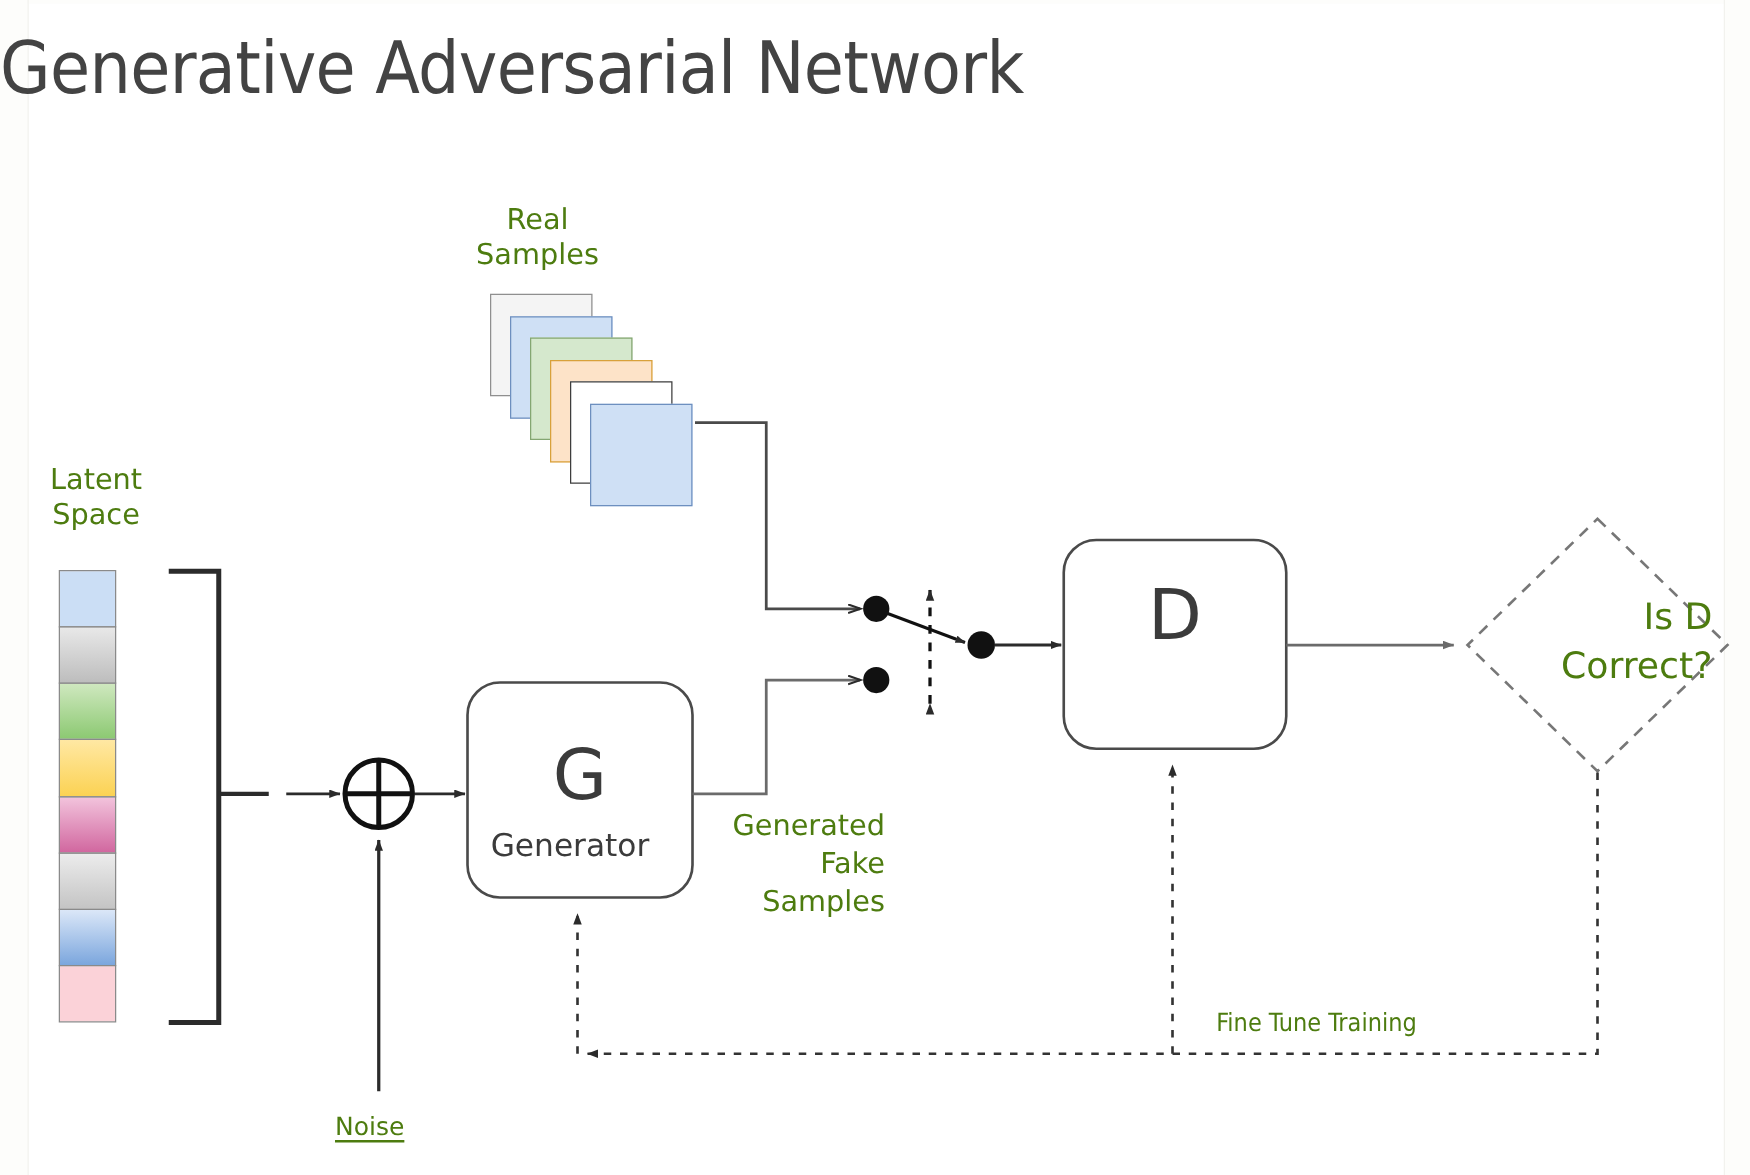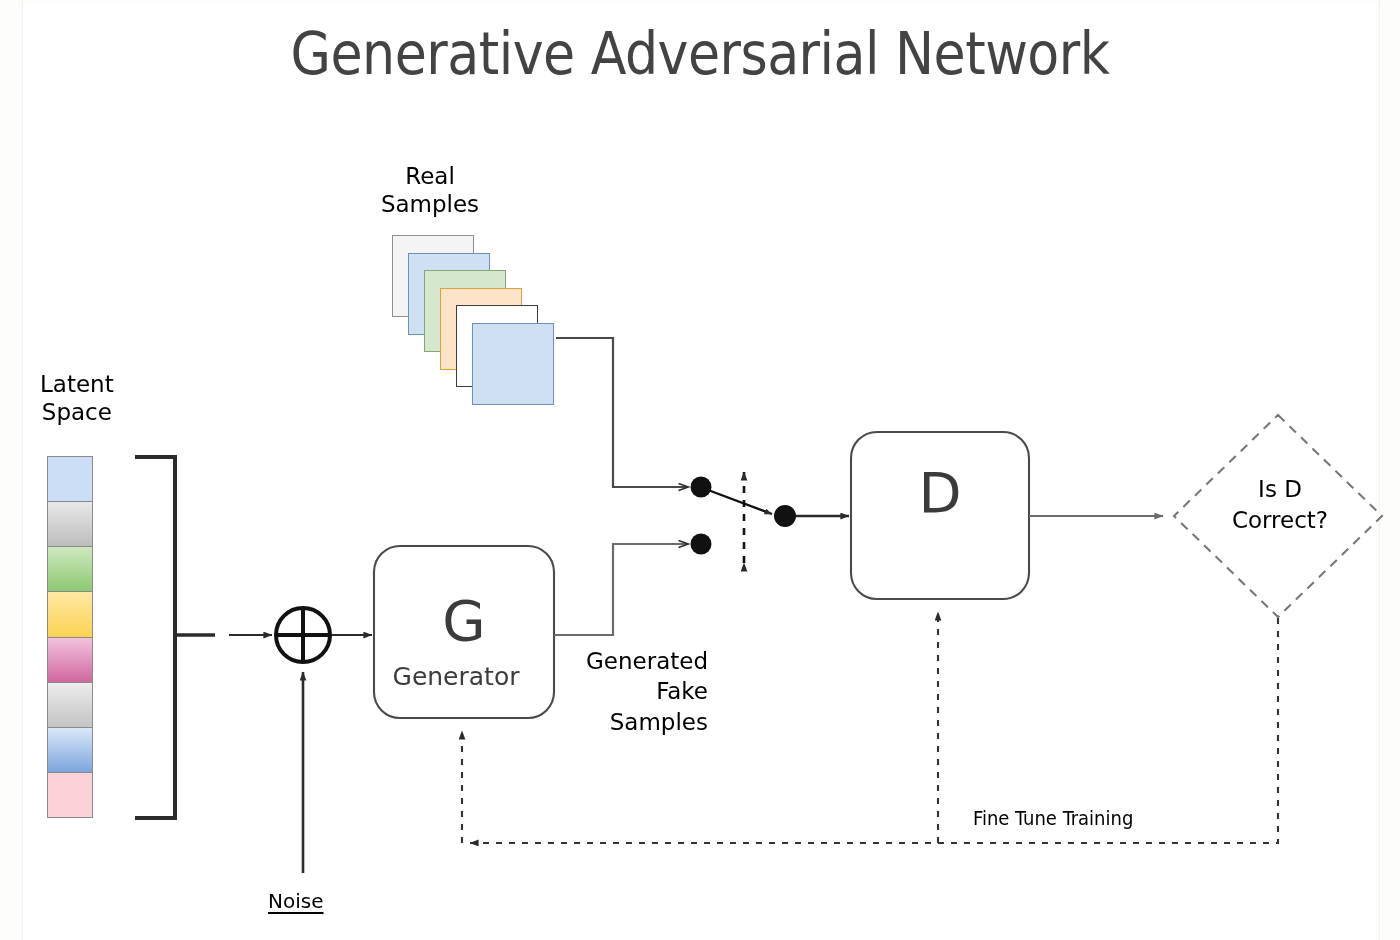--- a/index.html
+++ b/index.html
@@ -38,31 +38,31 @@
     left: 0;
     top: 0;
     width: 1400px;
     height: 940px;
     overflow: visible;
   }
 
   
   .txt {
     position: absolute;
-    color: #000000;
+    color: #4d7c0f;
     line-height: 1.22;
     white-space: pre;
     pointer-events: none;
   }
 
   #title {
     left: 0;
     top: 18px;
     width: 1400px;
-    text-align: center;
+    text-align: left;
     font-size: 58px;
     font-family: "DejaVu Sans Condensed", "Liberation Sans Narrow", "Liberation Sans", sans-serif;
     color: #434343;
     letter-spacing: -0.5px;
     line-height: 1.26;
   }
 
   #latent-label {
     left: 40px;
     top: 370px;
@@ -94,22 +94,22 @@
   #finetune-label {
     left: 973px;
     top: 806px;
     font-size: 20px;
     font-family: "DejaVu Sans Condensed", "Liberation Sans Narrow", "Liberation Sans", sans-serif;
   }
   #isd-label {
     left: 1190px;
     top: 474px;
     width: 180px;
-    text-align: center;
-    font-size: 23px;
+    text-align: right;
+    font-size: 29px;
     line-height: 1.35;
   }
 
   .node-title {
     position: absolute;
     text-align: center;
     color: #3b3b3b;
     pointer-events: none;
     white-space: nowrap;
   }

